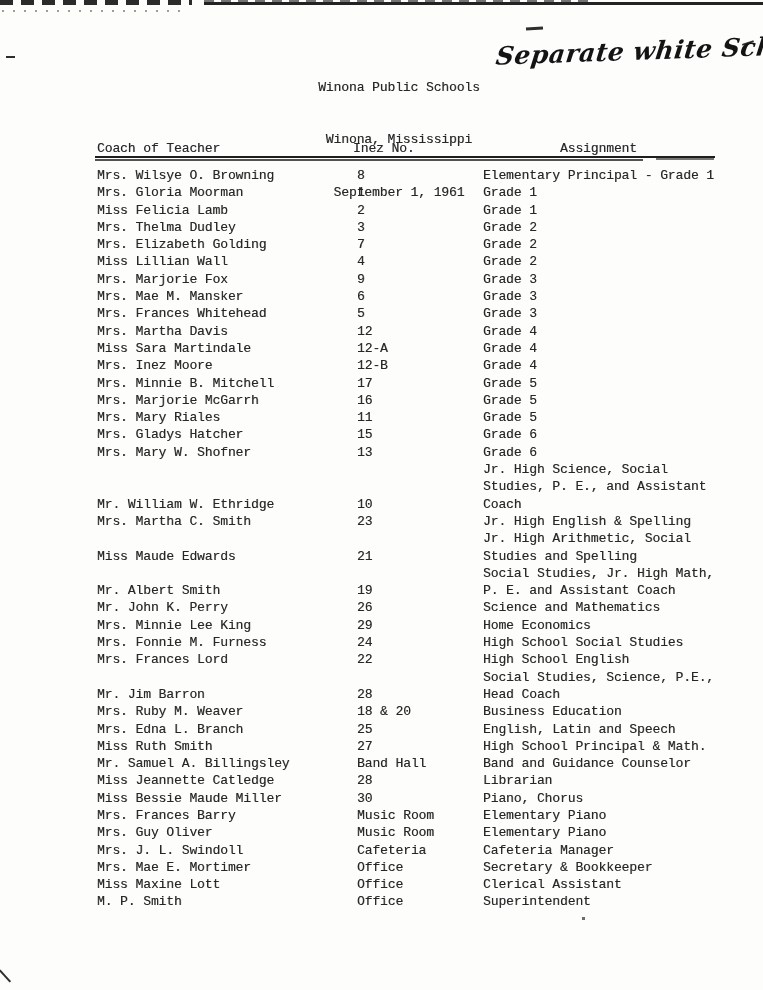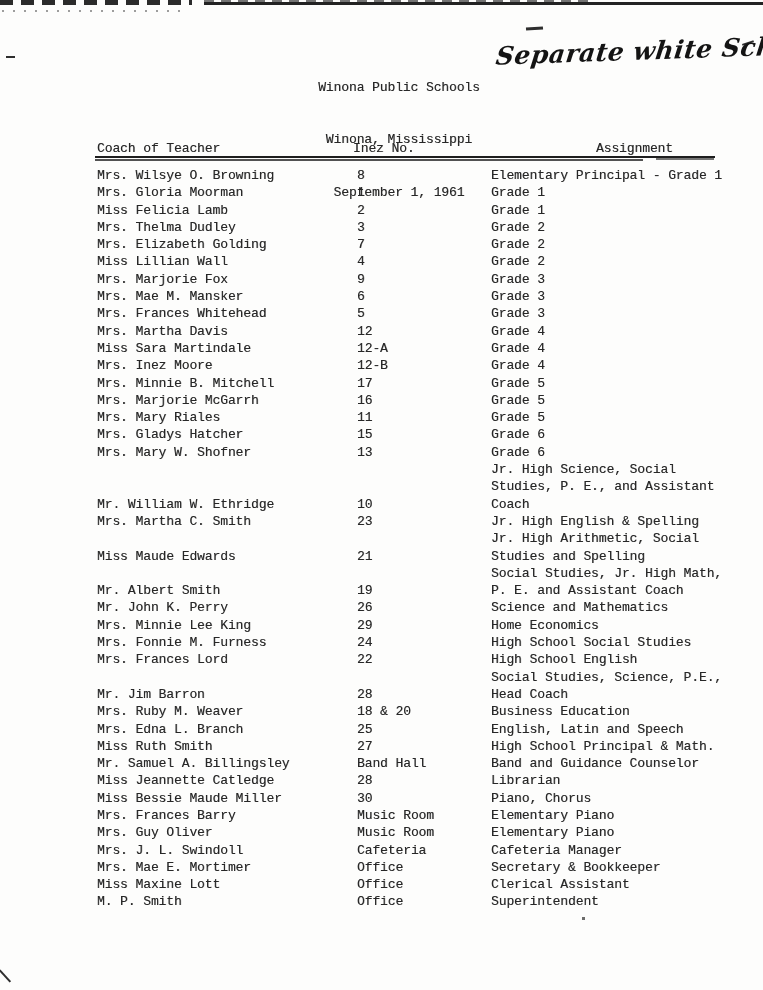--- a/index.html
+++ b/index.html
@@ -36,31 +36,31 @@
   .handwriting{
     position:absolute;left:496px;top:37px;width:270px;
     font-family:"DejaVu Serif",serif;font-style:italic;font-weight:bold;
     font-size:25px;color:#141414;white-space:nowrap;letter-spacing:0.5px;
     transform:rotate(-2deg) skewX(-9deg);
   }
   .doc-title{position:absolute;left:97px;top:115px;}
   
   .h-name{position:absolute;left:97px;top:140px;}
   .h-room{position:absolute;left:353px;top:140px;}
-  .h-assign{position:absolute;left:560px;top:140px;margin-left:36px;}
+  .h-assign{position:absolute;left:560px;top:140px;}
   .rule{position:absolute;background:#1e1e1e;}
   .rule-main{left:95px;top:156px;width:620px;height:2px;}
   .rule-sub{left:95px;top:159px;width:548px;height:2px;background:#343434;opacity:.85;}
   .rule-sub2{left:656px;top:158px;width:58px;height:2px;background:#3a3a3a;opacity:.7;}
   
   .table-body{position:absolute;left:97px;top:167px;right:8px;}
   .row{display:flex;align-items:flex-end;}
   .c-name{width:260px;flex:none;}
   .c-room{width:126px;flex:none;}
-  .c-assign{flex:1;margin-left:8px;}
+  .c-assign{flex:1;}
 </style>
 </head>
 <body>
 
 <div class="page">
 
   <div class="band-left"></div>
   <div class="band-right"></div>
   <div class="band-right-dash"></div>
   <div class="band-dots"></div>

